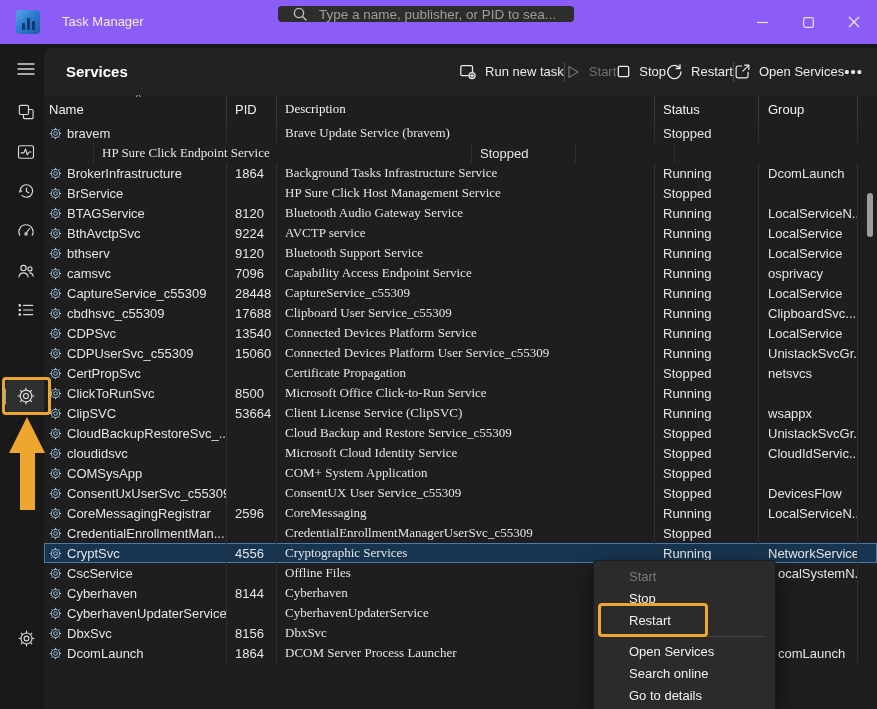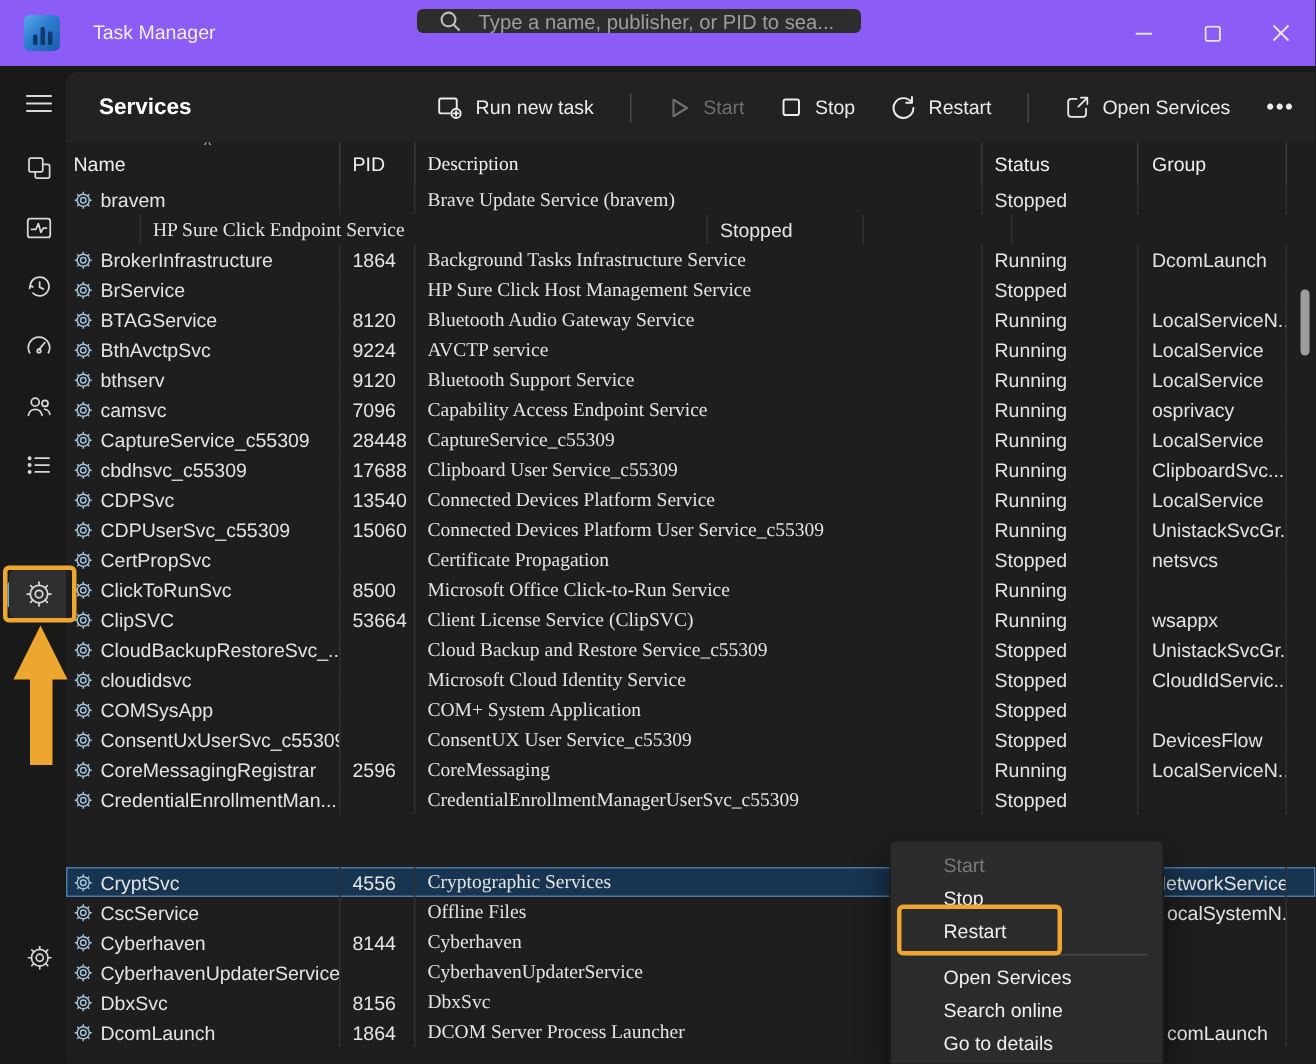--- a/index.html
+++ b/index.html
@@ -40,41 +40,41 @@
   .arrow-up .head { width:0; height:0; margin:0 auto;
                     border-left:18px solid transparent; border-right:18px solid transparent;
                     border-bottom:36px solid #eda62f; }
   .arrow-up .shaft { width:15px; height:58px; margin:-1px auto 0; background:#eda62f; }
 
   
   .panel { position:absolute; left:44px; top:48px; width:833px; height:661px; background:#222222; border-radius:8px 0 0 0; }
   .toolbar { position:absolute; left:0; top:0; width:833px; height:47px; display:flex; align-items:center;
              padding:0 14px 0 22px; border-radius:8px 0 0 0; }
   .page-title { font-size:15px; font-weight:700; color:#ffffff; }
-  .tb-actions { margin-left:auto; display:flex; align-items:center; gap:24px; }
+  .tb-actions { margin-left:auto; display:flex; align-items:center; }
   .tb-btn { display:flex; align-items:center; gap:8px; font-size:13px; color:#ececec; white-space:nowrap; }
   .tb-btn svg { stroke:#ececec; fill:none; stroke-width:1.4; stroke-linecap:round; stroke-linejoin:round; }
   .tb-btn.disabled { color:#6f6f6f; }
   .tb-btn.disabled svg { stroke:#6f6f6f; }
   .tb-sep { width:1px; height:20px; background:#4a4a4a; }
   .tb-more { font-size:15px; letter-spacing:1px; color:#ececec; }
 
   
   .table { position:absolute; left:0; top:47px; width:833px; height:614px; background:#1e1e1e; }
   .thead { display:flex; height:28px; align-items:center; color:#f0f0f0; font-size:13px; }
   .cell { height:100%; display:flex; align-items:center; border-right:1px solid #3a3a3a; overflow:hidden; white-space:nowrap; }
   .c-name   { width:183px; padding-left:5px; position:relative; }
   .c-pid    { width:50px;  padding-left:8px; }
   .c-desc   { width:378px; padding-left:8px;font-family:Liberation Serif, serif; }
   .c-status { width:104px; padding-left:8px; }
   .c-group  { width:99px;  padding-left:9px; }
   .sort-caret { position:absolute; left:92px; top:-3px; font-size:10px; color:#c8c8c8; }
   .row { display:flex; height:20px; font-size:13px; color:#e4e4e4; }
   .row .cell { border-right:1px solid #303030; }
-  .row.selected { background:#173450; box-shadow:inset 0 0 0 1px #4d7ba8;margin-top:35px; }
+  .row.selected { background:#173450; box-shadow:inset 0 0 0 1px #4d7ba8; }
   .gear-ico { flex:0 0 auto; margin-right:5px; display:flex; }
   .gear-ico svg { stroke:#a3c3da; fill:none; stroke-width:1.8; }
   .c-group.indent { padding-left:19px; }
   .scroll-thumb { position:absolute; left:823px; top:98px; width:6px; height:44px; background:#9d9d9d; border-radius:3px; }
 
   
   .ctx { position:absolute; left:593px; top:560px; width:183px; background:#2b2b2b; border:1px solid #1c1c1c;
          border-radius:4px; padding:5px 0; box-shadow:0 10px 22px rgba(0,0,0,.55); z-index:70; }
   .ctx-item { height:22px; line-height:22px; padding-left:35px; font-size:13px; color:#f0f0f0; }
   .ctx-item.disabled { color:#7a7a7a; }

